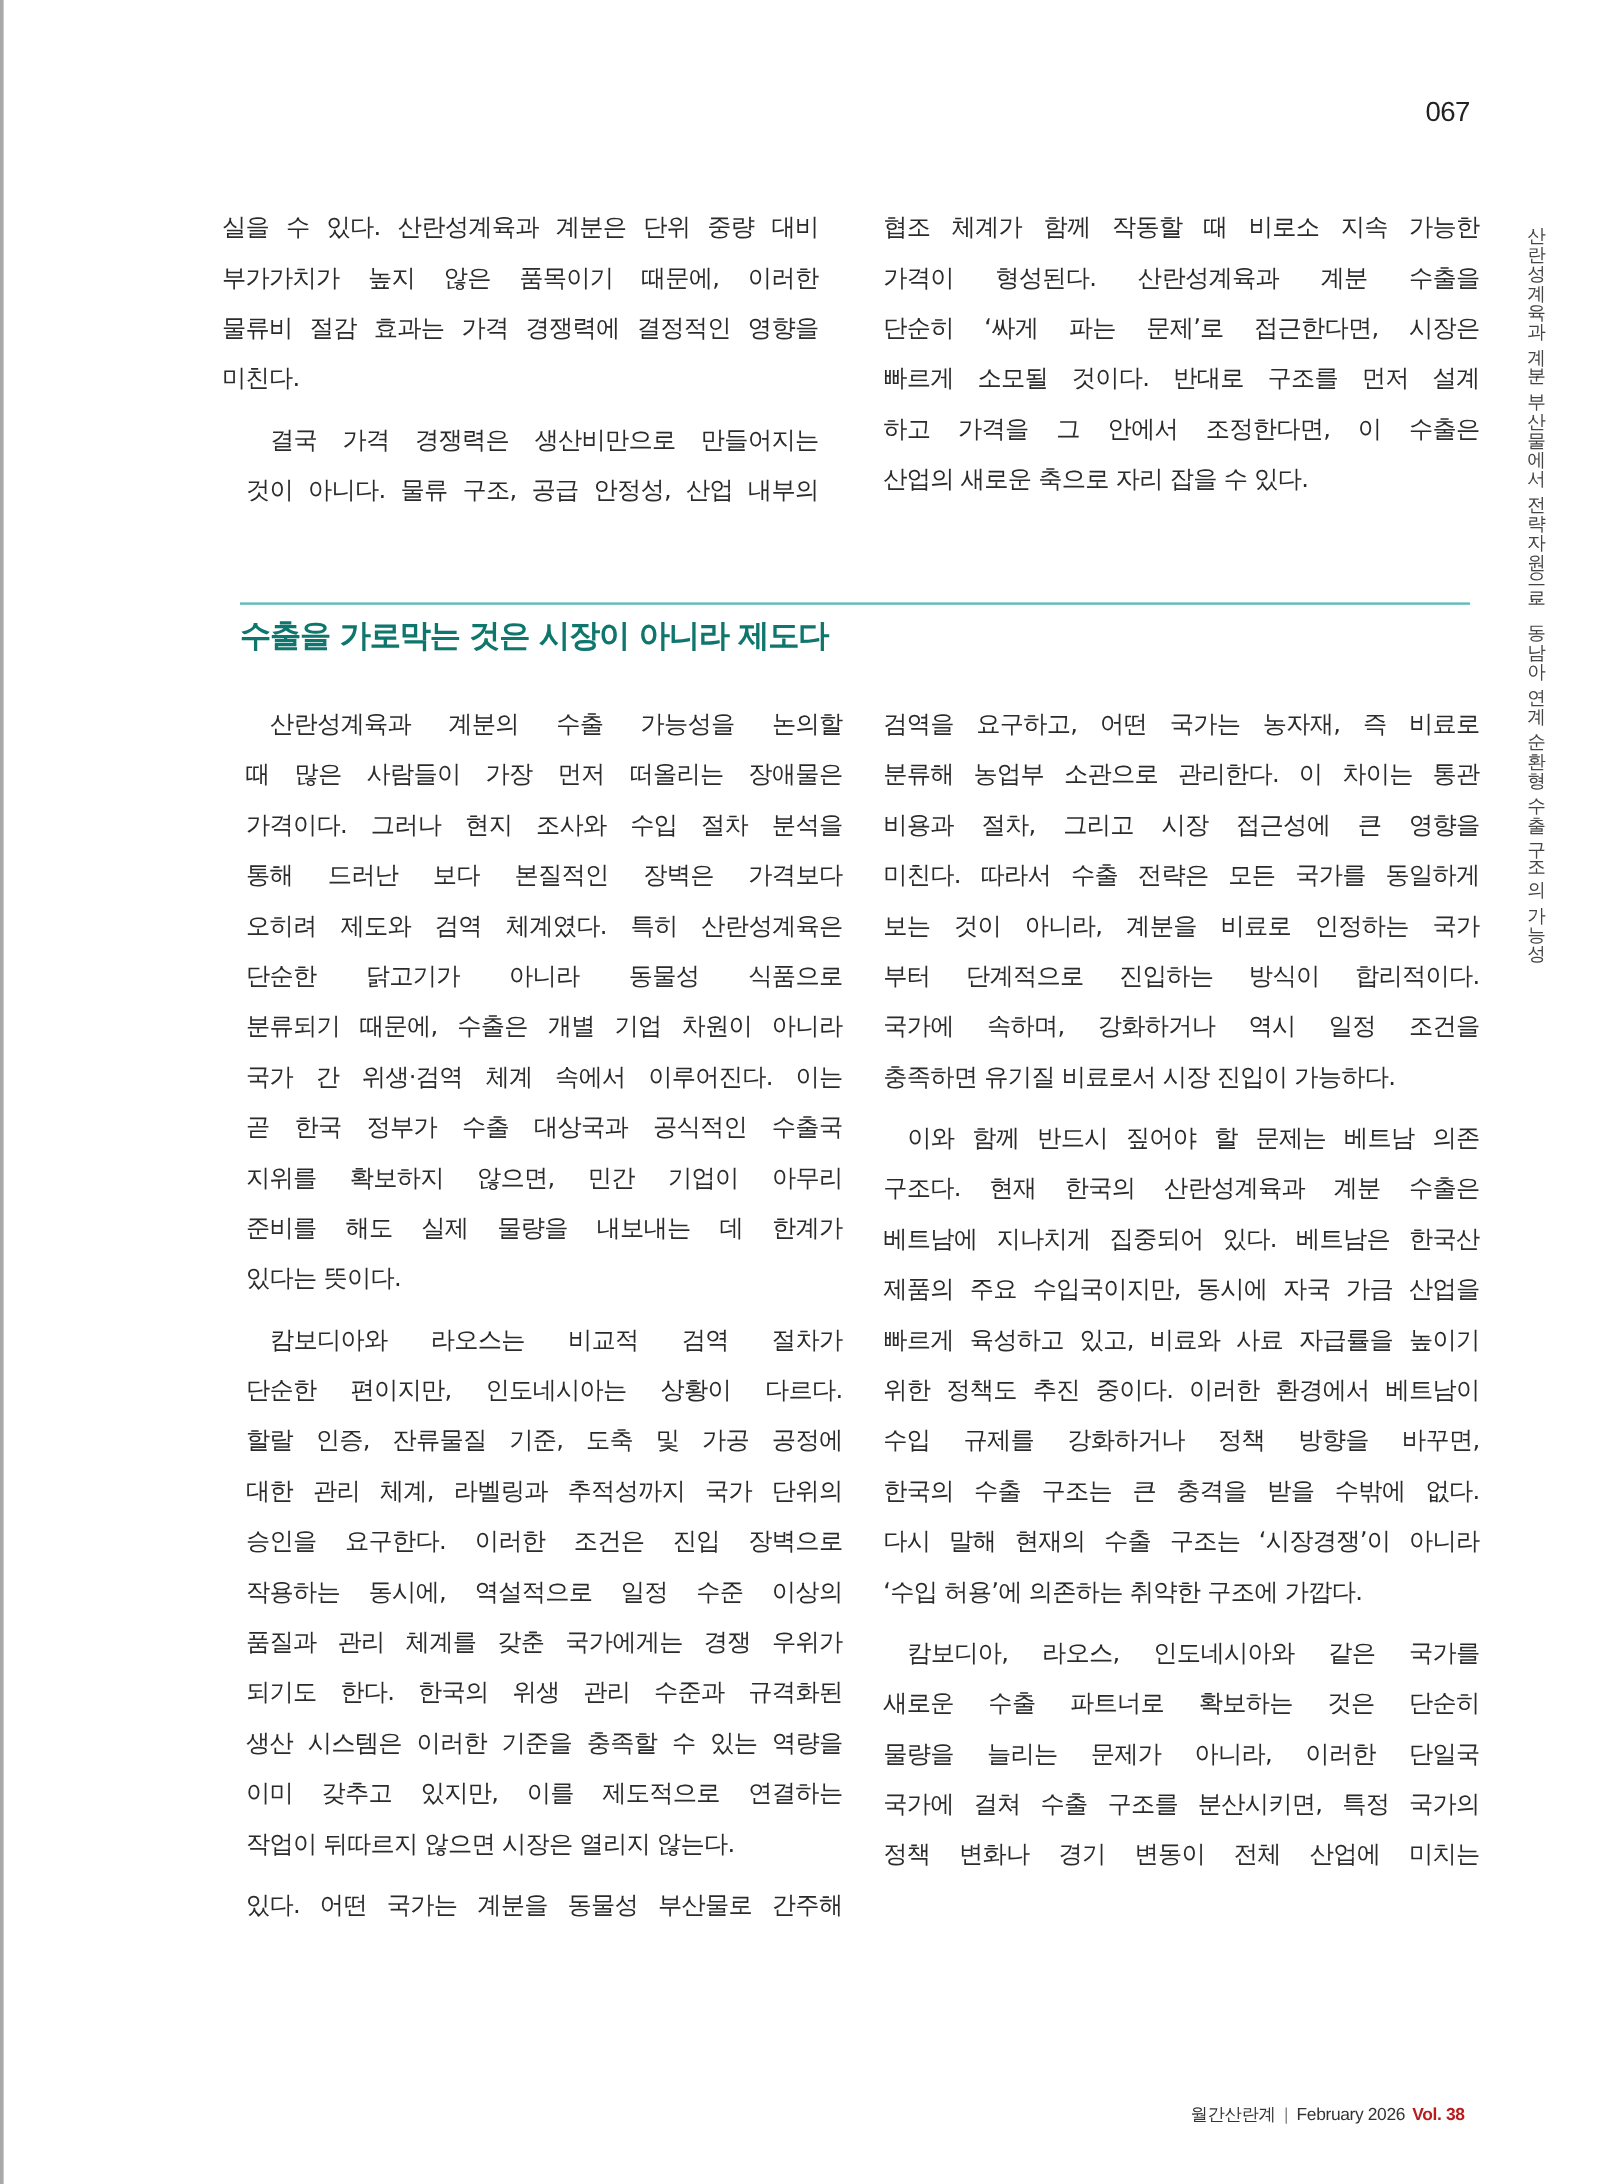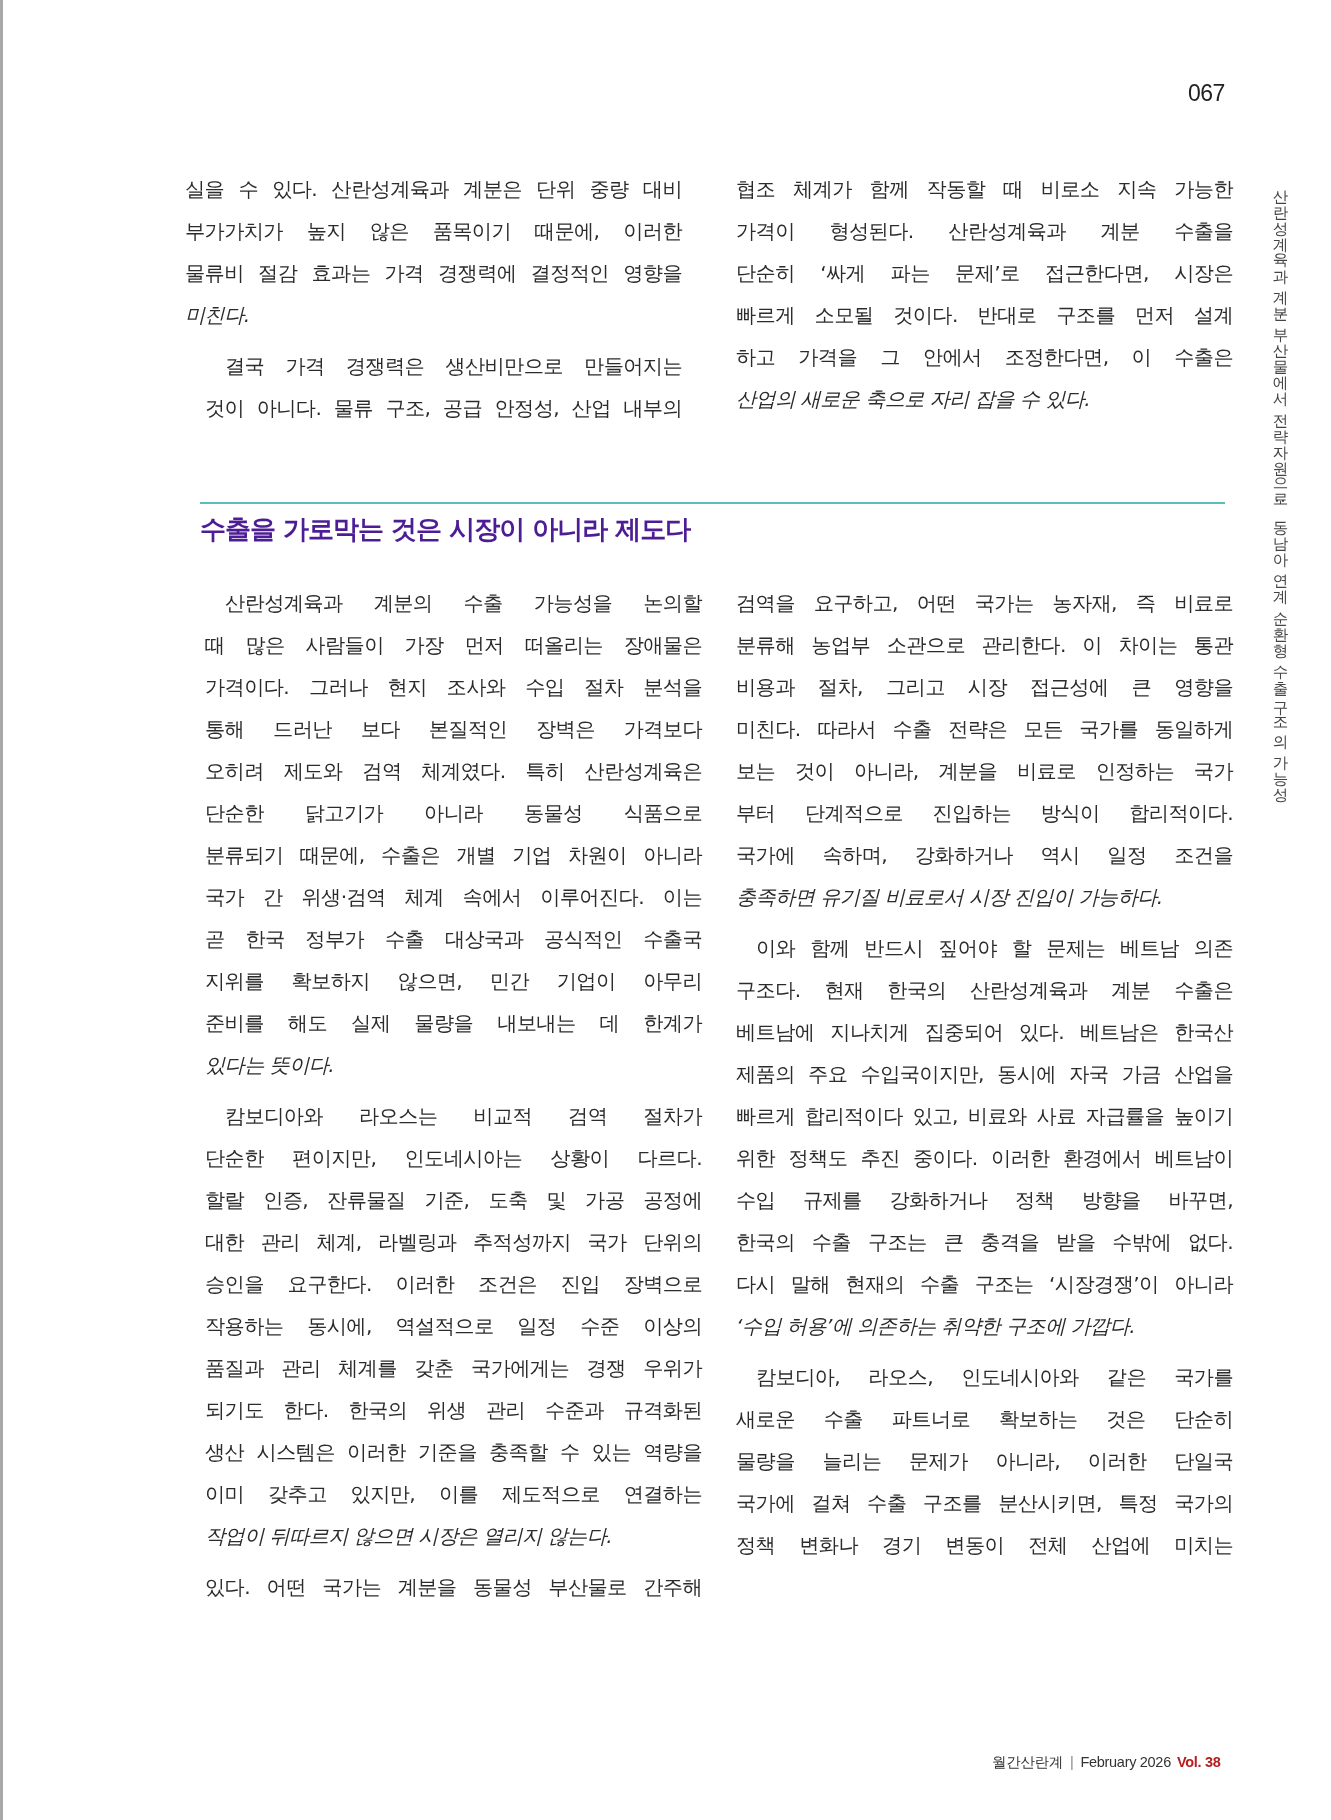--- a/index.html
+++ b/index.html
@@ -31,33 +31,33 @@
     .col {
       position: absolute; width: 497px;
       font-size: 20.2px; line-height: 42px;
       letter-spacing: -0.6px;
       text-align: justify; text-align-last: left;
     }
     .col p { margin: 0 0 9px 0; }
     .col p.indent { text-indent: 20px; }
     .col p.nogap { margin-bottom: 0; }
     .line { display: block; text-align-last: justify; white-space: nowrap; }
-    .line.last { text-align-last: left; font-style: italic; }
+    .line.last { text-align-last: left; }
     .col-top-left { left: 185px; top: 168px; }
     .col-top-right { left: 736px; top: 168px; }
     .col-bottom-left { left: 205px; top: 582px; }
     .col-bottom-right { left: 736px; top: 582px; }
     .divider {
       position: absolute; left: 200px; top: 502px; width: 1025px; height: 2px;
       background: #5bbdb8;
     }
     .section-heading {
       position: absolute; left: 200px; top: 512px;
       font-family: "DejaVu Sans", sans-serif;
-      font-weight: bold; font-size: 26px; color: #4c1d95;
+      font-weight: bold; font-size: 26px; color: #0f766e;
       letter-spacing: -1px;
       text-align: center;
     }
     .footer {
       position: absolute; left: 992px; top: 1753px;
       font-family: "Liberation Sans", sans-serif;
       font-size: 14.5px; color: #333; letter-spacing: -0.3px;
       white-space: nowrap;
     }
     .footer .sep { color: #888; margin: 0 7px; }
@@ -141,21 +141,21 @@
     <span class="line">보는 것이 아니라, 계분을 비료로 인정하는 국가</span>
     <span class="line">부터 단계적으로 진입하는 방식이 합리적이다.</span>
     <span class="line">국가에 속하며, 강화하거나 역시 일정 조건을</span>
     <span class="line last">충족하면 유기질 비료로서 시장 진입이 가능하다.</span>
   </p>
   <p>
     <span class="line" style="padding-left:20px">이와 함께 반드시 짚어야 할 문제는 베트남 의존</span>
     <span class="line">구조다. 현재 한국의 산란성계육과 계분 수출은</span>
     <span class="line">베트남에 지나치게 집중되어 있다. 베트남은 한국산</span>
     <span class="line">제품의 주요 수입국이지만, 동시에 자국 가금 산업을</span>
-    <span class="line">빠르게 합리적이다 있고, 비료와 사료 자급률을 높이기</span>
+    <span class="line">빠르게 육성하고 있고, 비료와 사료 자급률을 높이기</span>
     <span class="line">위한 정책도 추진 중이다. 이러한 환경에서 베트남이</span>
     <span class="line">수입 규제를 강화하거나 정책 방향을 바꾸면,</span>
     <span class="line">한국의 수출 구조는 큰 충격을 받을 수밖에 없다.</span>
     <span class="line">다시 말해 현재의 수출 구조는 ‘시장경쟁’이 아니라</span>
     <span class="line last">‘수입 허용’에 의존하는 취약한 구조에 가깝다.</span>
   </p>
   <p class="nogap">
     <span class="line" style="padding-left:20px">캄보디아, 라오스, 인도네시아와 같은 국가를</span>
     <span class="line">새로운 수출 파트너로 확보하는 것은 단순히</span>
     <span class="line">물량을 늘리는 문제가 아니라, 이러한 단일국</span>

